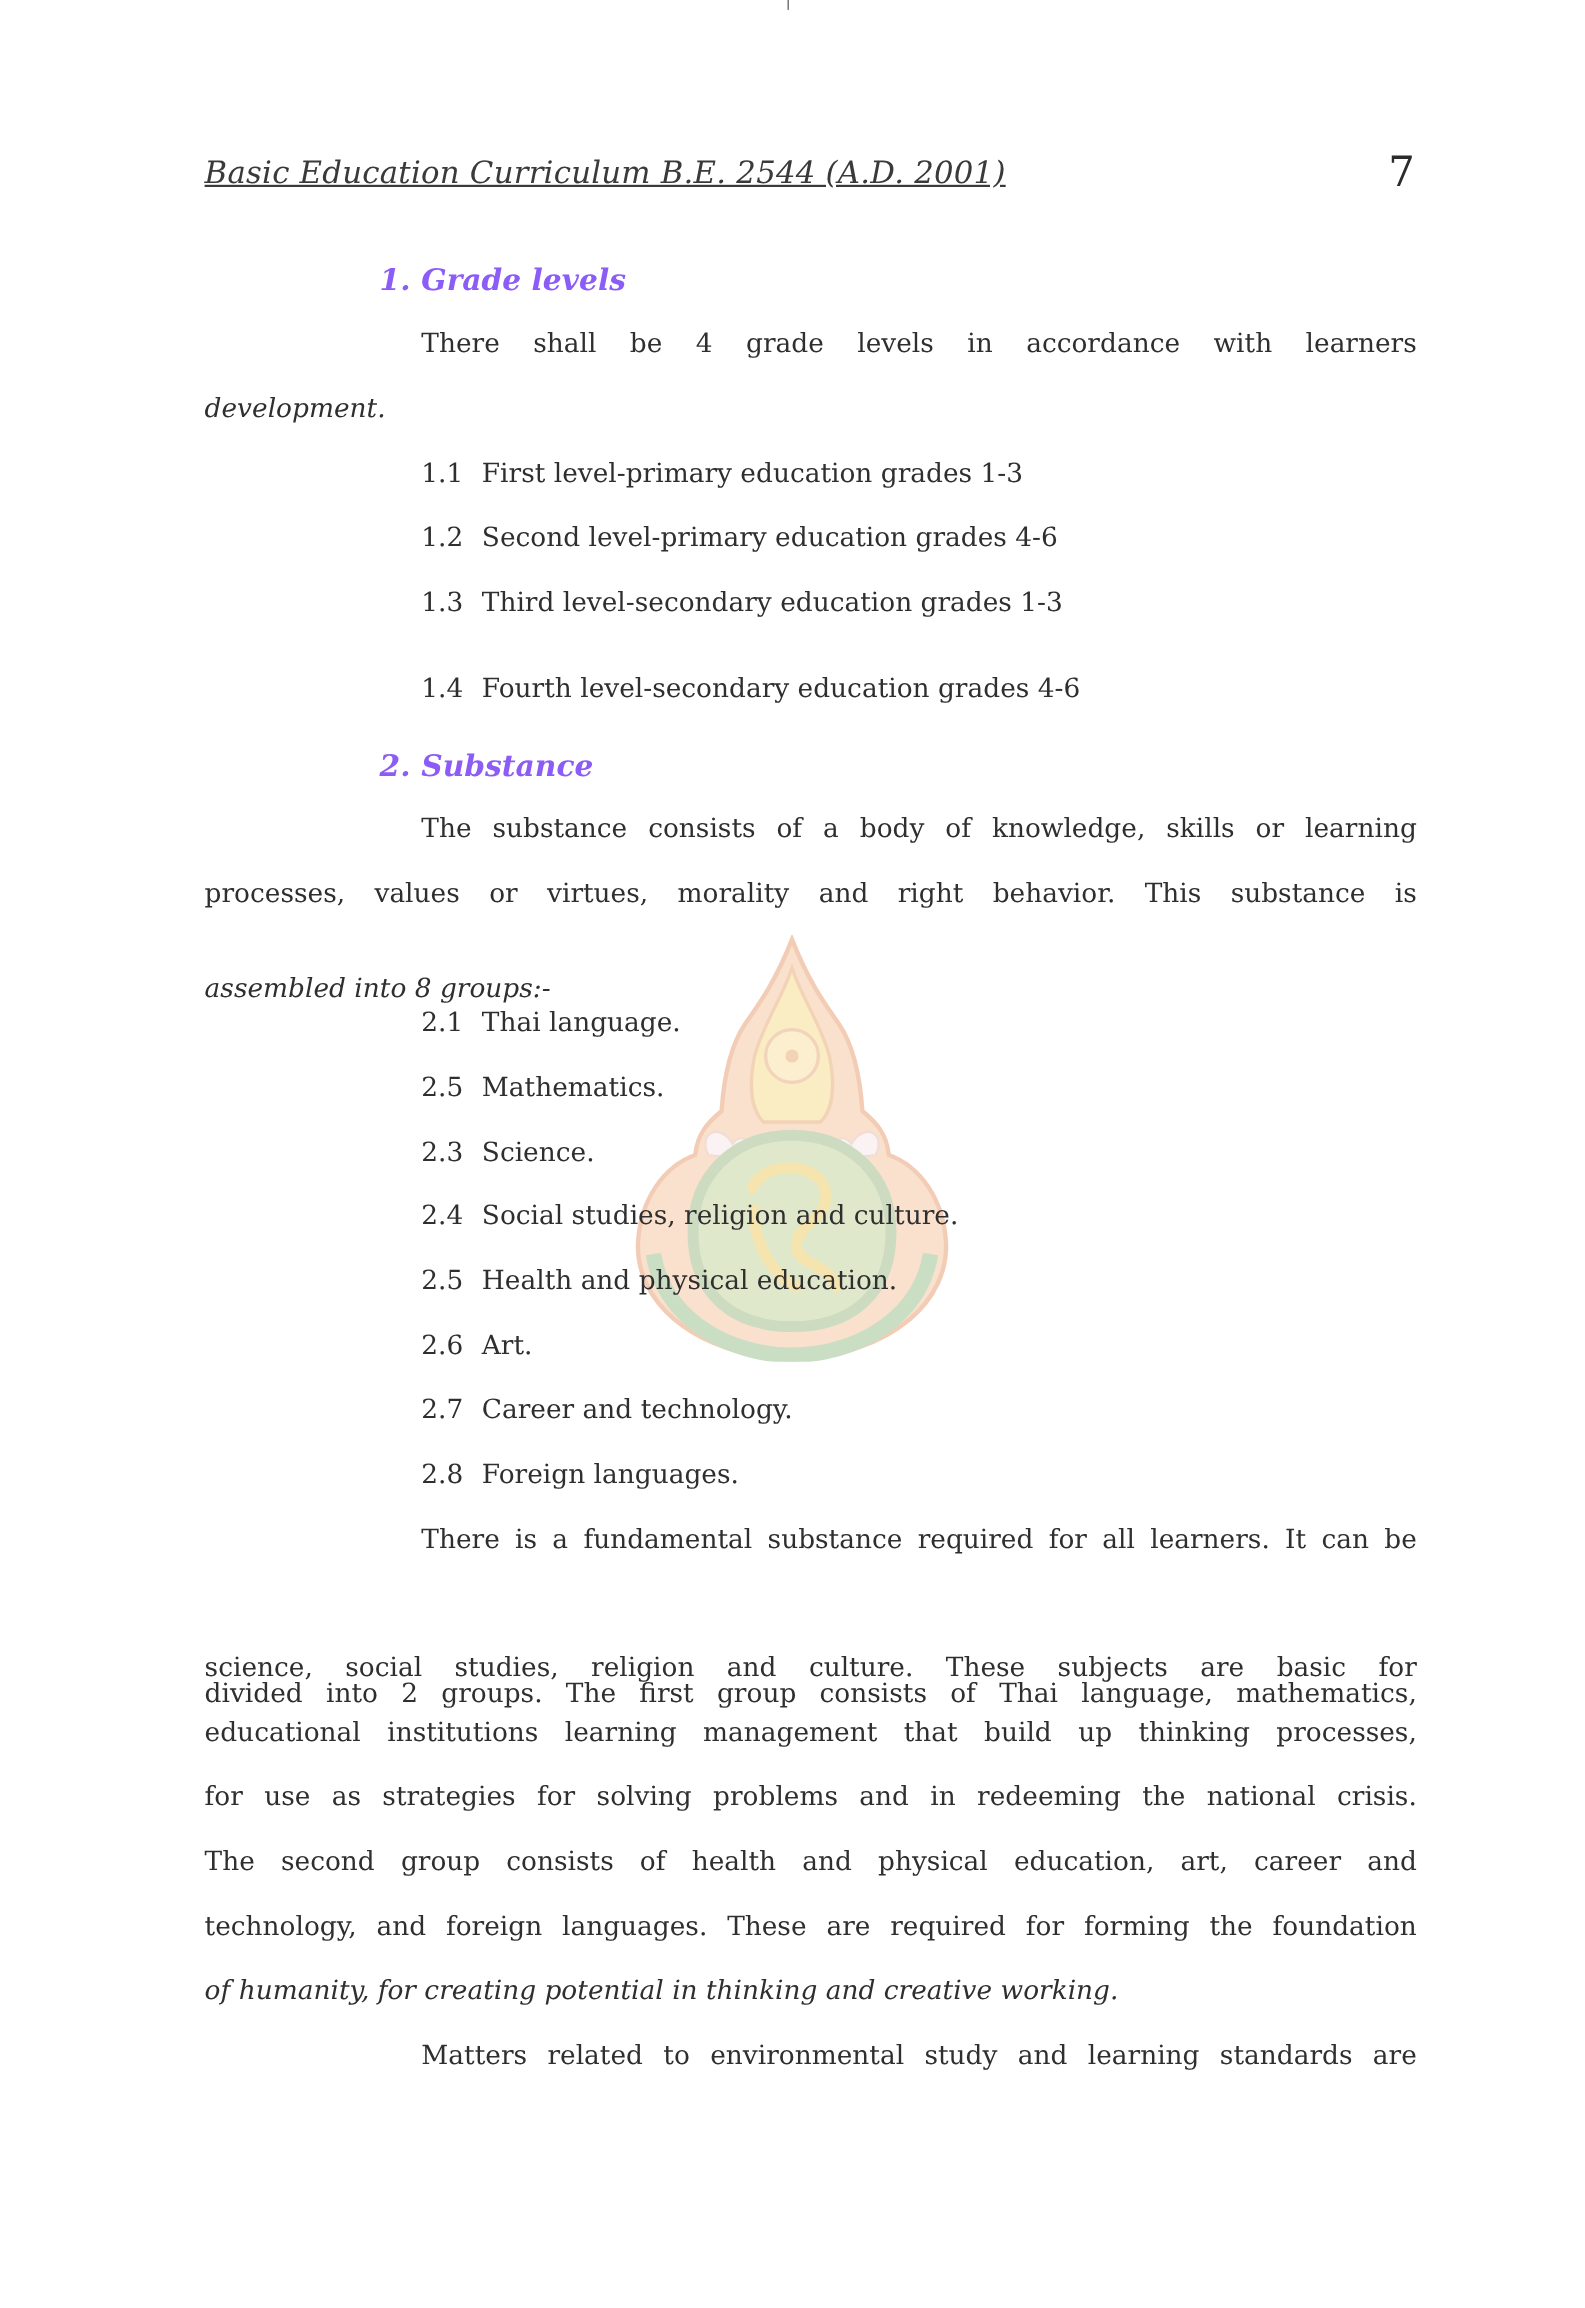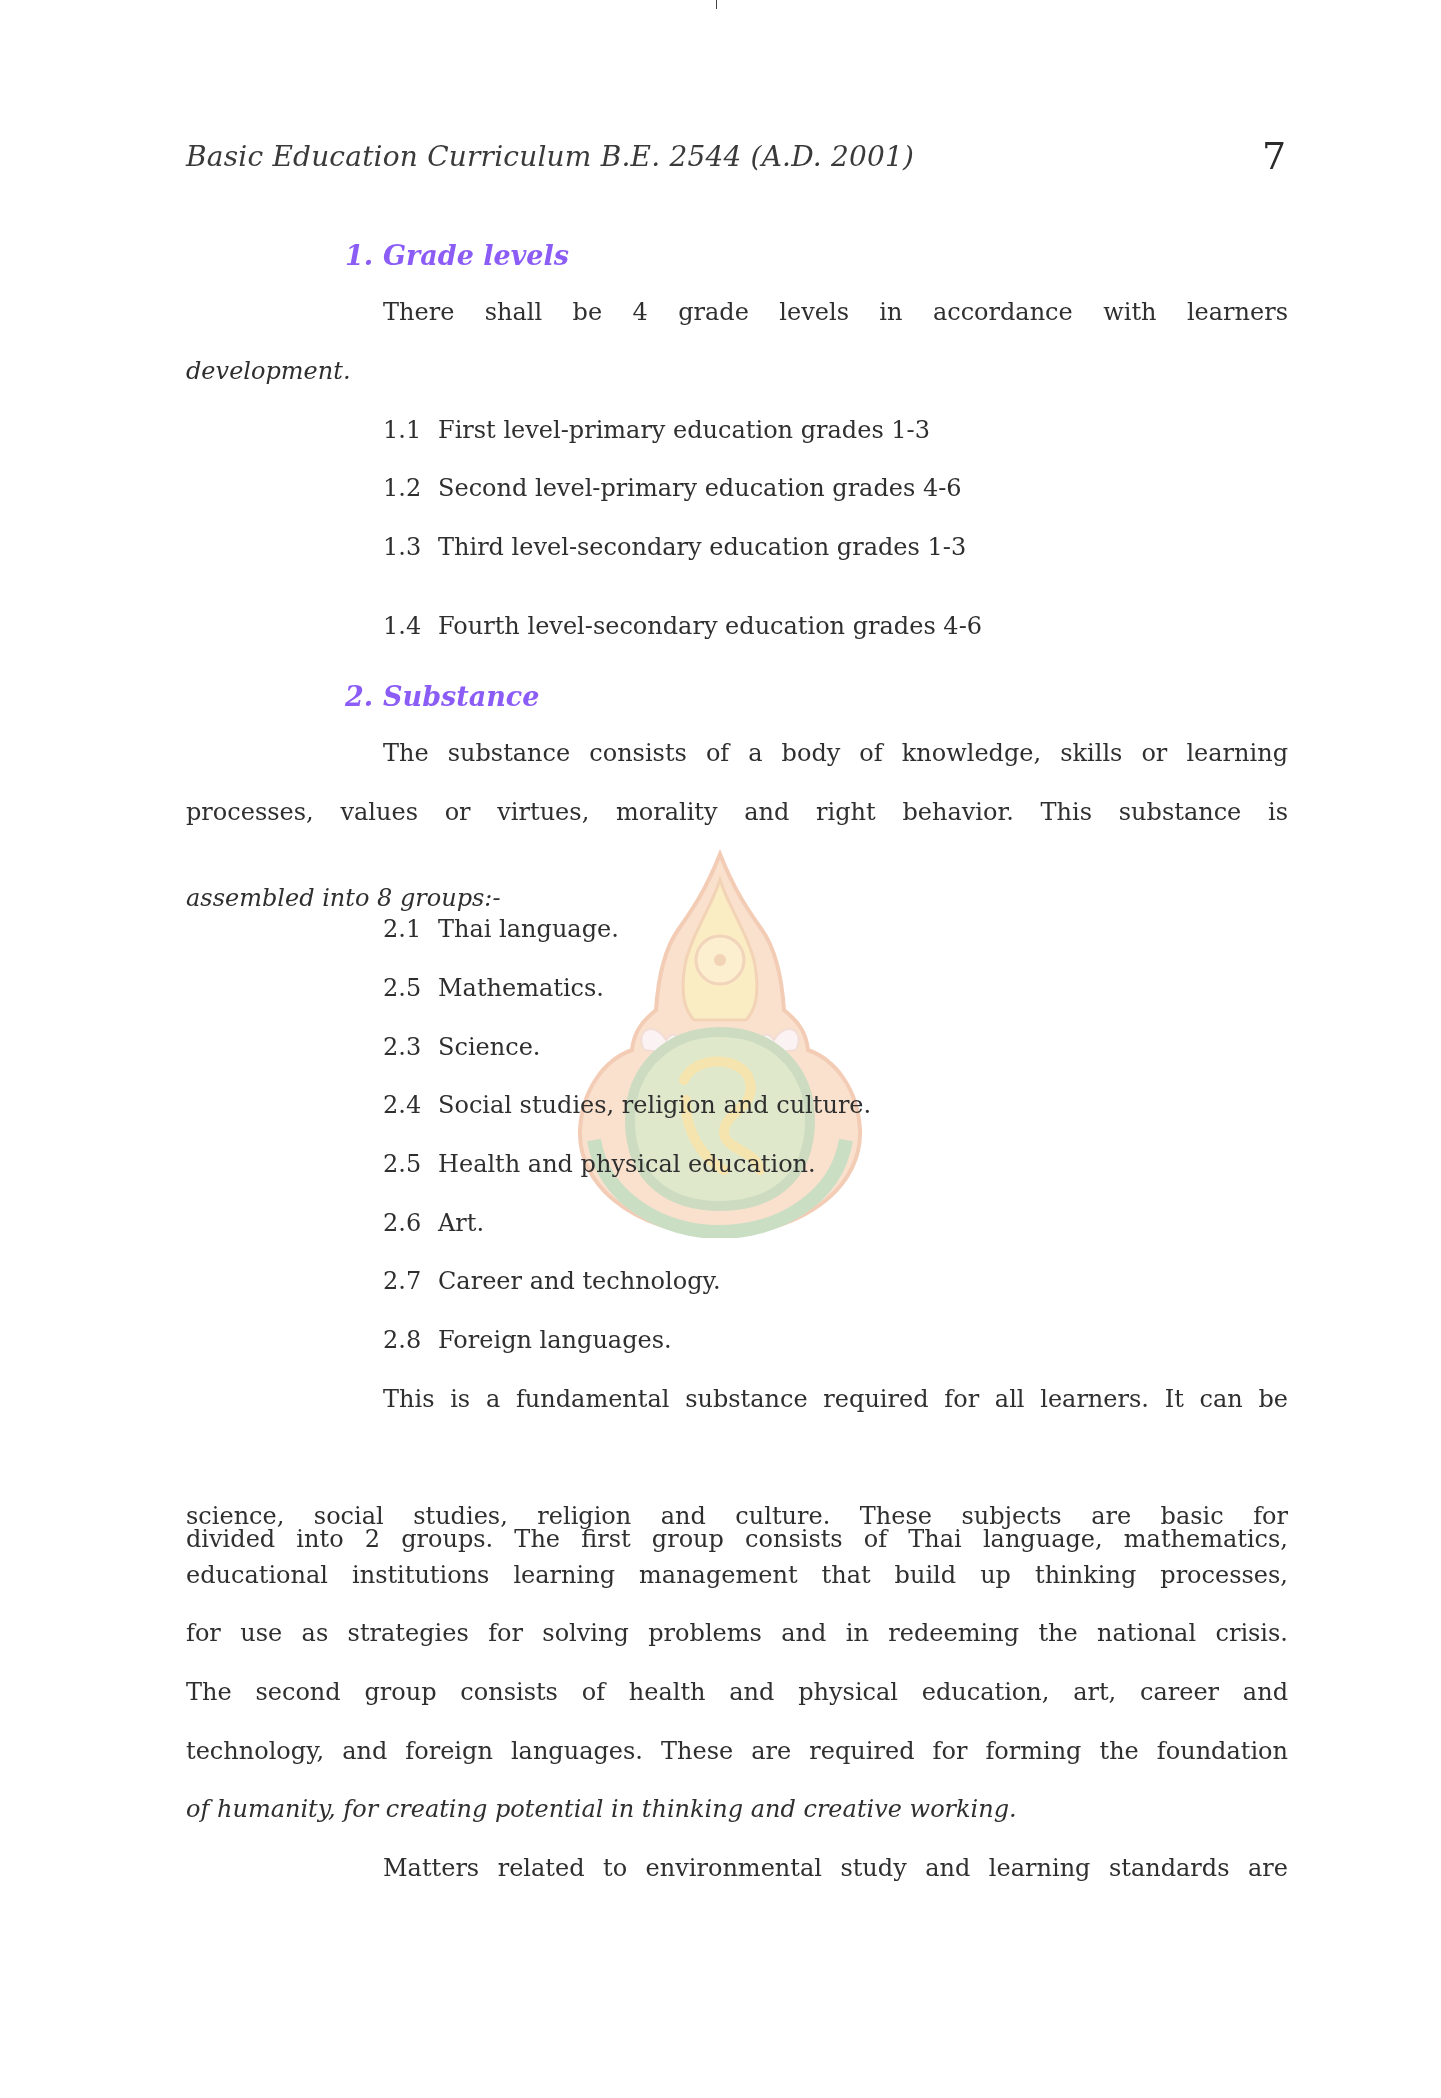--- a/index.html
+++ b/index.html
@@ -1,20 +1,20 @@
 <!DOCTYPE html>
 <html><head>
 <meta charset="utf-8">
 <style>
   html, body { margin: 0; padding: 0; background: #ffffff; }
   body { width: 1441px; height: 2098px; position: relative; overflow: hidden;
          font-family: "DejaVu Serif", "Liberation Serif", serif; color: #2b2b2b; }
   .crop-mark { position: absolute; left: 716px; top: 0; width: 1px; height: 9px; background: #444; }
   .running-header { position: absolute; left: 186px; top: 140px; font-size: 28px;
-         font-style: italic; color: #3a3a3a; letter-spacing: 0.2px; }
+         font-style: italic; color: #3a3a3a; letter-spacing: 0.2px; text-decoration: underline; }
   .page-number { position: absolute; left: 1262px; top: 134px; font-size: 38px; color: #2b2b2b; }
   .line { position: absolute; font-size: 24px; white-space: nowrap; color: #2f2f2f; }
   .heading { font-weight: bold; font-style: italic; color: #8b5cf6; font-size: 27px; }
   .heading .num { display: inline-block; width: 38px; }
   .justify { left: 186px; width: 1102px; text-align: justify; text-align-last: justify; white-space: normal; }
   .indent-just { left: 383px; width: 905px; text-align: justify; text-align-last: justify; white-space: normal; }
   .item { left: 383px; }
   .item .num { display: inline-block; width: 55px; }
   .plain { left: 186px; font-style: italic; }
   .watermark { position: absolute; left: 574px; top: 850px; width: 292px; height: 388px; opacity: 0.55; }
@@ -59,21 +59,21 @@
 
 <div class="line item" style="top:915px;"><span class="num">2.1</span><span>Thai language.</span></div>
 <div class="line item" style="top:974px;"><span class="num">2.5</span><span>Mathematics.</span></div>
 <div class="line item" style="top:1033px;"><span class="num">2.3</span><span>Science.</span></div>
 <div class="line item" style="top:1091px;"><span class="num">2.4</span><span>Social studies, religion and culture.</span></div>
 <div class="line item" style="top:1150px;"><span class="num">2.5</span><span>Health and physical education.</span></div>
 <div class="line item" style="top:1209px;"><span class="num">2.6</span><span>Art.</span></div>
 <div class="line item" style="top:1267px;"><span class="num">2.7</span><span>Career and technology.</span></div>
 <div class="line item" style="top:1326px;"><span class="num">2.8</span><span>Foreign languages.</span></div>
 
-<div class="line indent-just" style="top:1385px;">This is a fundamental substance required for all learners. It can be</div>
+<div class="line indent-just" style="top:1385px;">There is a fundamental substance required for all learners. It can be</div>
 <div class="line justify" style="top:1525px;">divided into 2 groups. The first group consists of Thai language, mathematics,</div>
 <div class="line justify" style="top:1502px;">science, social studies, religion and culture. These subjects are basic for</div>
 <div class="line justify" style="top:1561px;">educational institutions learning management that build up thinking processes,</div>
 <div class="line justify" style="top:1619px;">for use as strategies for solving problems and in redeeming the national crisis.</div>
 <div class="line justify" style="top:1678px;">The second group consists of health and physical education, art, career and</div>
 <div class="line justify" style="top:1737px;">technology, and foreign languages. These are required for forming the foundation</div>
 <div class="line plain" style="top:1795px;">of humanity, for creating potential in thinking and creative working.</div>
 
 <div class="line indent-just" style="top:1854px;">Matters related to environmental study and learning standards are</div>
 

